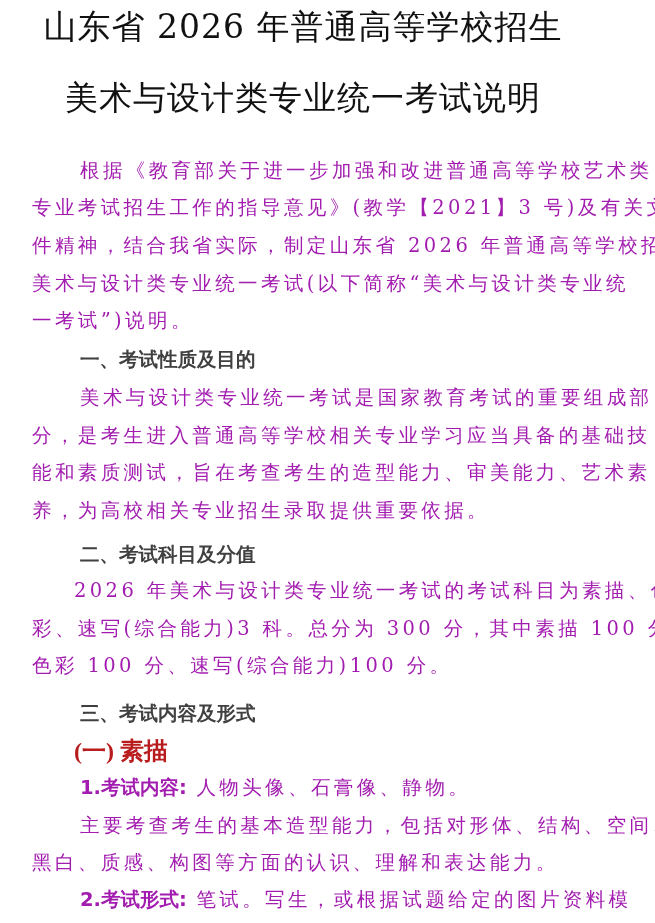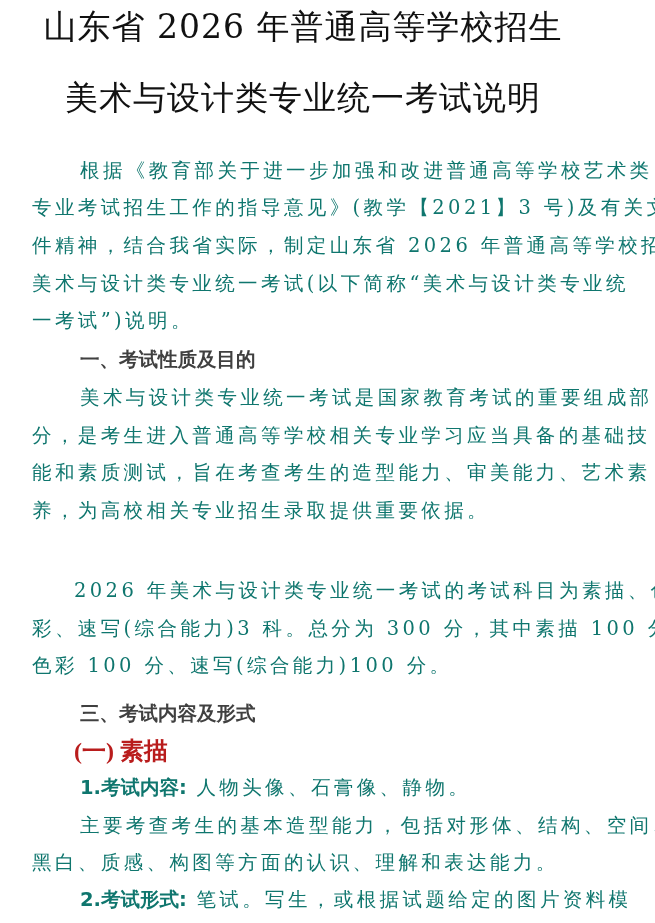--- a/index.html
+++ b/index.html
@@ -9,21 +9,21 @@
     position: absolute; left: 0; width: 606px; text-align: center;
     font-family: "DejaVu Serif", "Liberation Serif", serif;
     font-size: 33px; line-height: 40px; letter-spacing: 1px; color: #111;
   }
   .t1 { top: 7px; }
   .t2 { top: 62px; margin-top: 16px; }
   .line {
     position: absolute; left: 32px; width: 592px;
     font-family: "DejaVu Serif", "Liberation Serif", serif;
     font-size: 19.5px; line-height: 28px; letter-spacing: 3.4px;
-    white-space: nowrap; color: #0f766e;
+    white-space: nowrap; color: #a21caf;
   }
   .indent { left: 80px; width: 544px; }
   .heading {
     position: absolute; left: 80px;
     font-family: "DejaVu Sans", "Liberation Sans", sans-serif;
     font-weight: bold; font-size: 19.5px; line-height: 28px; color: #404040;
     white-space: nowrap;
   }
   .sub {
     position: absolute; left: 80px;
@@ -45,20 +45,21 @@
   <div class="line" style="top:232px">件精神，结合我省实际，制定山东省 2026 年普通高等学校招生</div>
   <div class="line" style="top:270px">美术与设计类专业统一考试(以下简称“美术与设计类专业统</div>
   <div class="line" style="top:307px">一考试”)说明。</div>
 
   <div class="heading" style="top:346px">一、考试性质及目的</div>
   <div class="line indent" style="top:384px">美术与设计类专业统一考试是国家教育考试的重要组成部</div>
   <div class="line" style="top:422px">分，是考生进入普通高等学校相关专业学习应当具备的基础技</div>
   <div class="line" style="top:459px">能和素质测试，旨在考查考生的造型能力、审美能力、艺术素</div>
   <div class="line" style="top:497px">养，为高校相关专业招生录取提供重要依据。</div>
 
+  <div class="heading" style="top:541px">二、考试科目及分值</div>
   <div class="line" style="top:577px; left:74px; width:550px">2026 年美术与设计类专业统一考试的考试科目为素描、色</div>
   <div class="line" style="top:615px">彩、速写(综合能力)3 科。总分为 300 分，其中素描 100 分、</div>
   <div class="line" style="top:652px">色彩 100 分、速写(综合能力)100 分。</div>
 
   <div class="heading" style="top:700px">三、考试内容及形式</div>
   <div class="sub" style="top:737px; left:74px">(一) 素描</div>
   <div class="line indent" style="top:774px">
     <span class="b">1.考试内容:</span><span> 人物头像、石膏像、静物。</span>
   </div>
   <div class="line indent" style="top:812px">主要考查考生的基本造型能力，包括对形体、结构、空间、</div>

